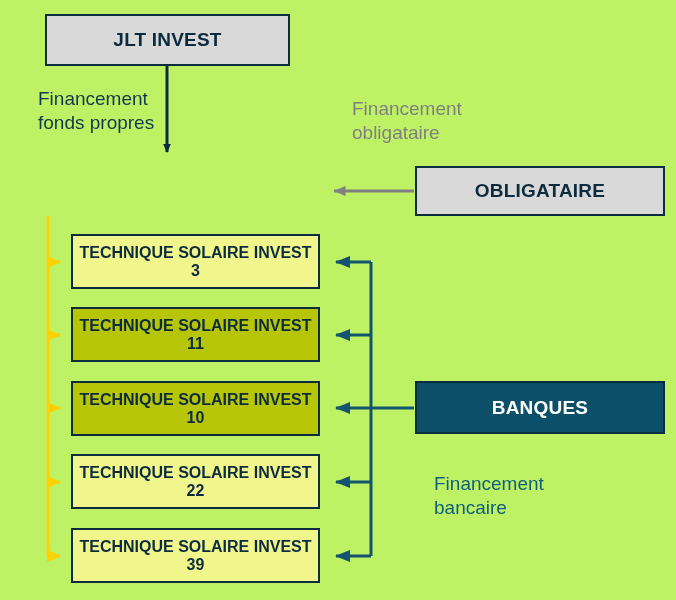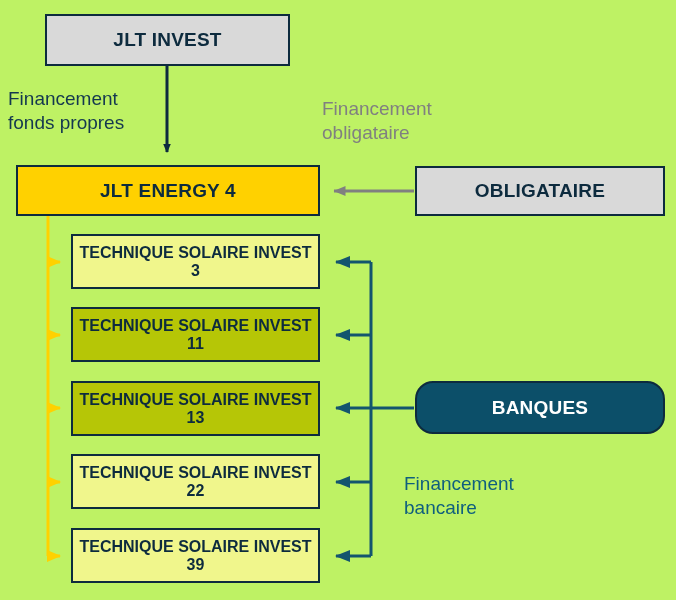--- a/index.html
+++ b/index.html
@@ -68,20 +68,21 @@
   .node-label {
     display: block;
     padding: 0 6px;
   }
   .caption {
     position: absolute;
     font-size: 19px;
     line-height: 1.28;
     white-space: pre-line;
     z-index: 4;
+    margin-left: 30px;
   }
   .caption-navy { color: #14384f; }
   .caption-gray { color: #808080; }
   .caption-teal { color: #0f5f7e; }
 </style>
 </head>
 <body>
 
 <div id="diagram-root">
 
@@ -126,45 +127,42 @@
       <path d="M48,408 L60,408" stroke="#ffd100" stroke-width="3" fill="none" marker-end="url(#arrow-gold)"></path>
       <path d="M48,482 L60,482" stroke="#ffd100" stroke-width="3" fill="none" marker-end="url(#arrow-gold)"></path>
       <path d="M48,556 L60,556" stroke="#ffd100" stroke-width="3" fill="none" marker-end="url(#arrow-gold)"></path>
     </g>
   </svg>
 
   <div class="node node-gray" style="left:45px; top:14px; width:245px; height:52px;">
     <span class="node-label">JLT INVEST</span>
   </div>
 
-  <div class="node node-gold" style="left:16px; top:165px; width:304px; height:51px;">
-    <span class="node-label">JLT ENERGY 4</span>
-  </div>
 
   <div class="node node-gray" style="left:415px; top:166px; width:250px; height:50px;">
     <span class="node-label">OBLIGATAIRE</span>
   </div>
 
-  <div class="node node-teal" style="left:415px; top:381px; width:250px; height:53px;border-radius:18px;">
+  <div class="node node-teal" style="left:415px; top:381px; width:250px; height:53px;">
     <span class="node-label">BANQUES</span>
   </div>
 
   <div class="node node-lightyellow" style="left:71px; top:234px; width:249px; height:55px;">
     <span class="node-label">TECHNIQUE SOLAIRE
 INVEST 3</span>
   </div>
 
   <div class="node node-olive" style="left:71px; top:307px; width:249px; height:55px;justify-content:center;">
     <span class="node-label">TECHNIQUE SOLAIRE
 INVEST 11</span>
   </div>
 
   <div class="node node-olive" style="left:71px; top:381px; width:249px; height:55px;">
     <span class="node-label">TECHNIQUE SOLAIRE
-INVEST 13</span>
+INVEST 10</span>
   </div>
 
   <div class="node node-lightyellow" style="left:71px; top:454px; width:249px; height:55px;">
     <span class="node-label">TECHNIQUE SOLAIRE
 INVEST 22</span>
   </div>
 
   <div class="node node-lightyellow" style="left:71px; top:528px; width:249px; height:55px;">
     <span class="node-label">TECHNIQUE SOLAIRE
 INVEST 39</span>

